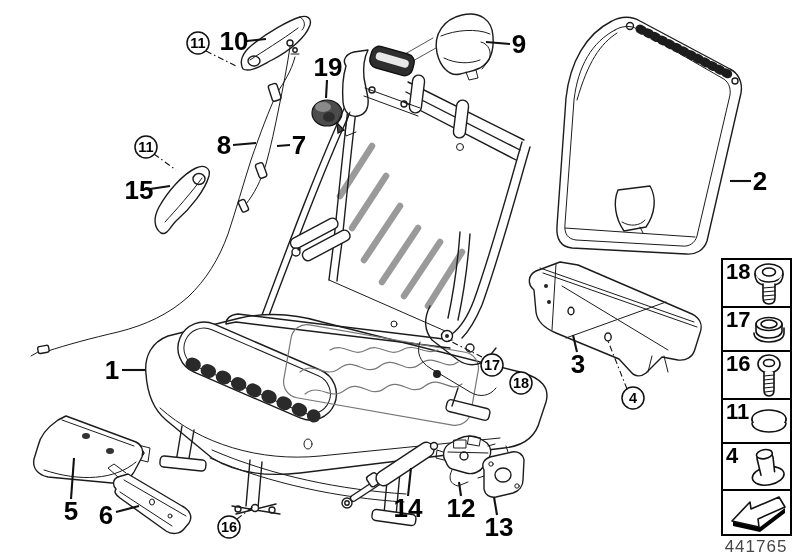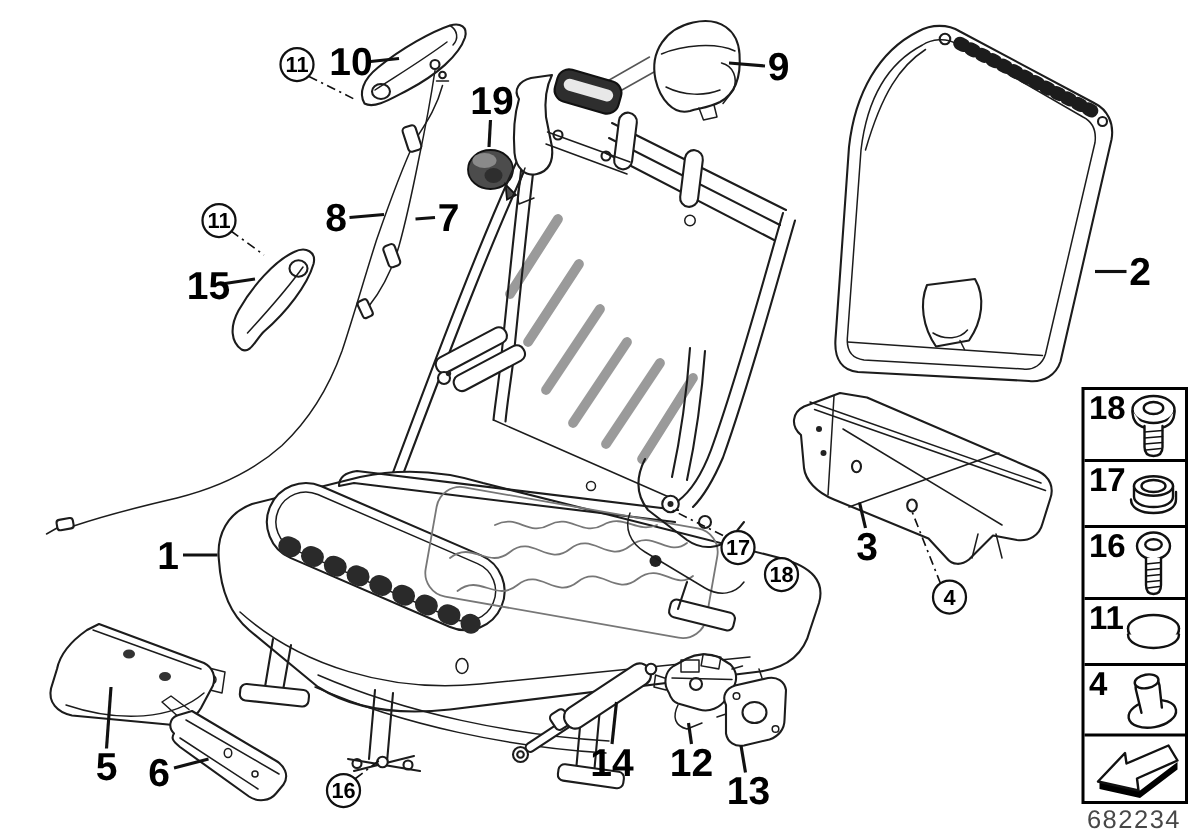--- a/index.html
+++ b/index.html
@@ -379,15 +379,15 @@
     </svg>
   </div>
   <div class="cell" style="height:43px">
     <svg width="67" height="41" viewBox="0 0 67 41" class="ic">
       <path d="M10,30 L37,36 L62,17 L62,22 L37,41 L10,35 Z" fill="#000" stroke="none"></path>
       <path d="M9,30 L27,11 L28,18 L56,6 L62,16 L35,28 L36,36 Z" fill="#fff"></path>
     </svg>
   </div>
 </div>
 
-<div class="drawing-number">682234</div>
+<div class="drawing-number">441765</div>
 
 </div>
 
 </body></html>

